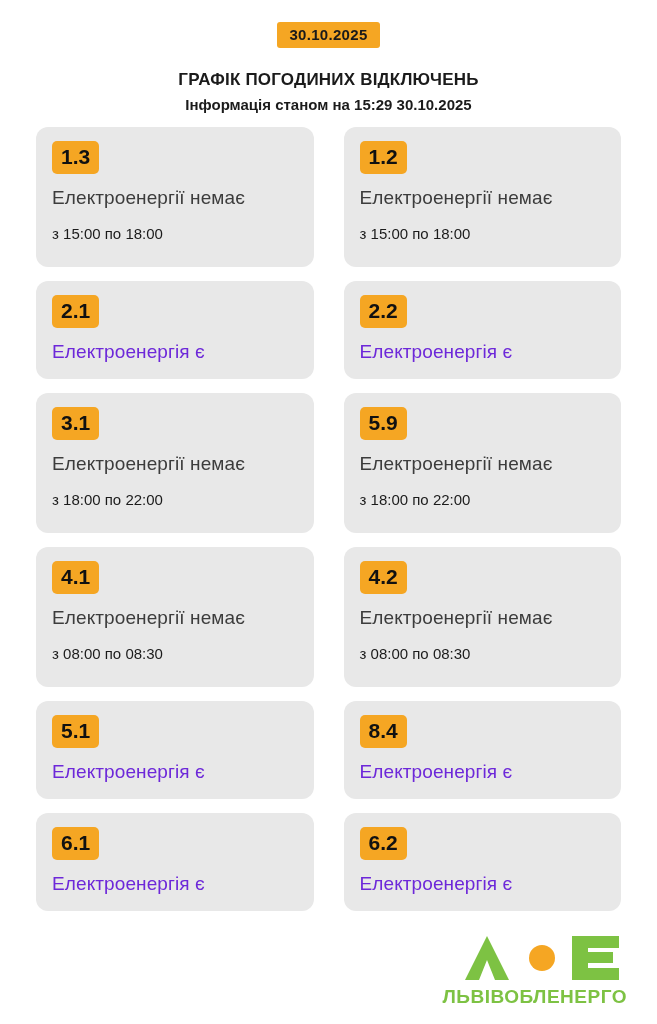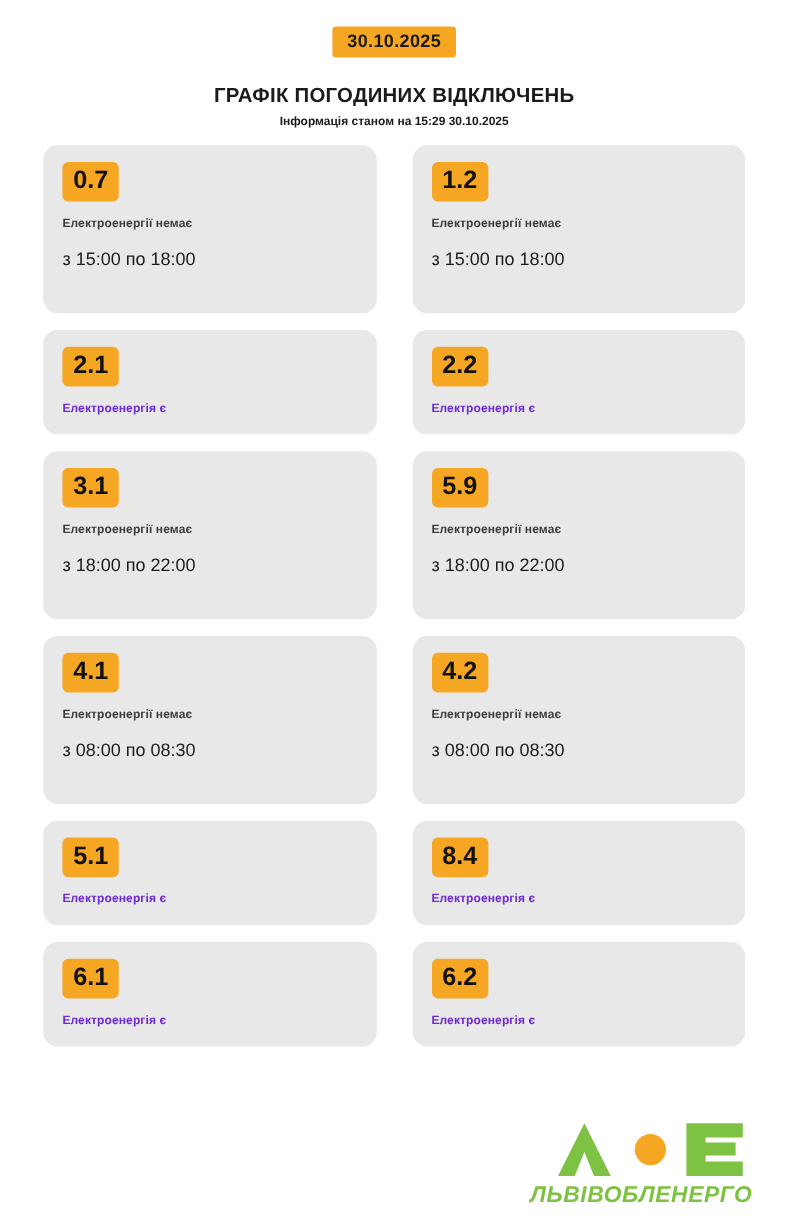--- a/index.html
+++ b/index.html
@@ -34,21 +34,21 @@
   }
   .title {
     margin-top: 22px;
     font-size: 17px;
     font-weight: bold;
     color: #1b1b1b;
     letter-spacing: 0.2px;
   }
   .subtitle {
     margin-top: 6px;
-    font-size: 10px;
+    font-size: 15px;
     font-weight: bold;
     color: #1b1b1b;
   }
   .grid {
     margin: 14px 0 0 0;
     padding: 0 36px;
     display: grid;
     grid-template-columns: 1fr 1fr;
     column-gap: 30px;
     row-gap: 14px;
@@ -65,22 +65,22 @@
     background: #f5a623;
     color: #111111;
     font-weight: bold;
     font-size: 21px;
     line-height: 1;
     padding: 5px 9px 7px 9px;
     border-radius: 5px;
   }
   .status {
     margin-top: 13px;
-    font-size: 10px;
-    font-weight: bold;
+    font-size: 19px;
+    font-weight: normal;
     letter-spacing: 0.1px;
   }
   .status.off { color: #3c3c3c; }
   .status.on  { color: #6d28d9; }
   .interval {
     margin-top: 16px;
     font-size: 15px;
     font-weight: normal;
     color: #1b1b1b;
   }
@@ -96,38 +96,37 @@
     justify-content: flex-end;
     gap: 6px;
     height: 54px;
   }
   .logo-name {
     margin-top: 2px;
     font-size: 19px;
     font-weight: bold;
     color: #7dc243;
     letter-spacing: 0.5px;
-    font-style: italic;
   }
 </style>
 </head>
 <body>
 
 <div class="page">
 
   <div class="header">
     <div class="date-badge">30.10.2025</div>
     <div class="title">ГРАФІК ПОГОДИНИХ ВІДКЛЮЧЕНЬ</div>
     <div class="subtitle">Інформація станом на 15:29 30.10.2025</div>
   </div>
 
   <div class="grid">
 
     <div class="card tall">
-      <div class="badge">0.7</div>
+      <div class="badge">1.3</div>
       <div class="status off">Електроенергії немає</div>
       <div class="interval">з 15:00 по 18:00</div>
     </div>
 
     <div class="card tall">
       <div class="badge">1.2</div>
       <div class="status off">Електроенергії немає</div>
       <div class="interval">з 15:00 по 18:00</div>
     </div>
 

